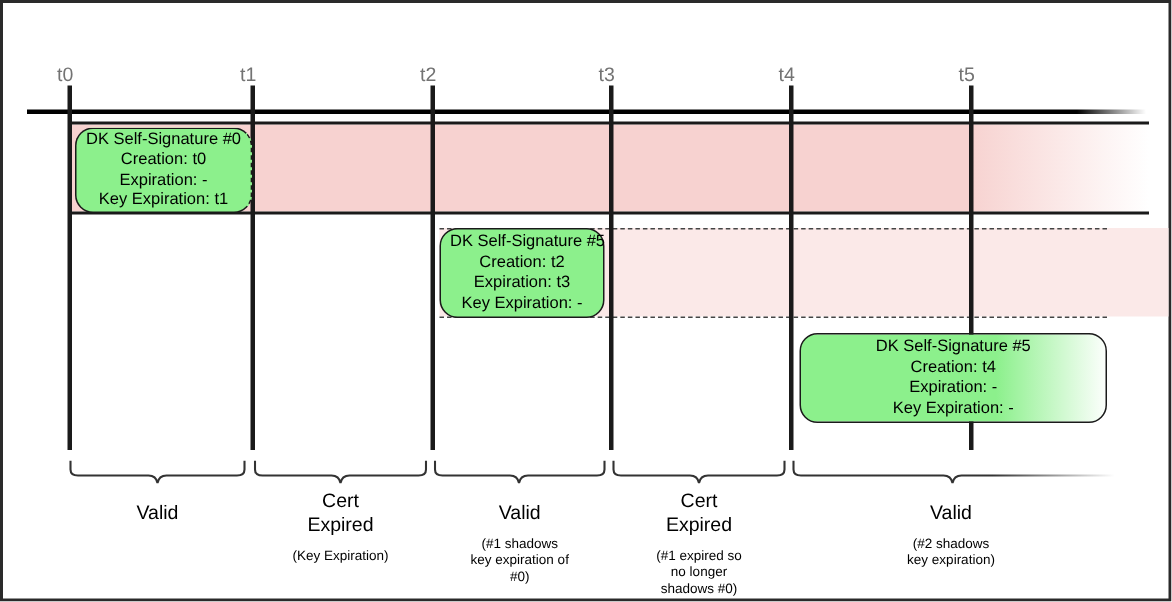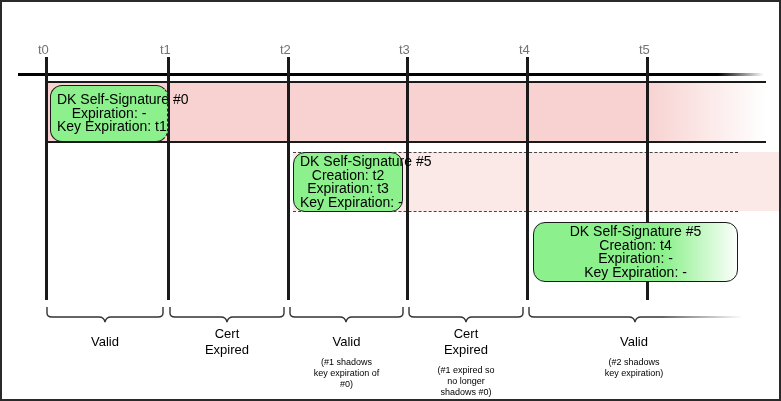--- a/index.html
+++ b/index.html
@@ -64,21 +64,21 @@
     height: 0;
     border-top: 1px dashed #444444;
   }
 
   
   .sigbox {
     position: absolute;
     box-sizing: border-box;
     border-radius: 12px;
     text-align: center;
-    font-size: 14px;
+    font-size: 11px;
     line-height: 13.5px;
     color: #000000;
     display: flex;
     flex-direction: column;
     justify-content: center;
     padding: 2px 6px;
   }
   .sigbox .ln { display: block; white-space: nowrap; }
 
   .sig0 {
@@ -153,20 +153,21 @@
 
   <div class="vline" style="left:43px; top:74px; height:224px;"></div>
   <div class="vline" style="left:165px; top:74px; height:224px;"></div>
   <div class="vline" style="left:285px; top:74px; height:224px;"></div>
   <div class="vline" style="left:404px; top:74px; height:224px;"></div>
   <div class="vline" style="left:524px; top:74px; height:224px;"></div>
   <div class="vline" style="left:644px; top:74px; height:224px;"></div>
 
   <div class="sigbox sig0" style="left:48px; top:83px; width:118px; height:57px;">
     <span class="ln">DK Self-Signature #0</span>
+    <span class="ln">Creation: t0</span>
     <span class="ln">Expiration: -</span>
     <span class="ln">Key Expiration: t1</span>
   </div>
 
   <div class="sigbox sig1" style="left:291px; top:150px; width:110px; height:60px;">
     <span class="ln">DK Self-Signature #5</span>
     <span class="ln">Creation: t2</span>
     <span class="ln">Expiration: t3</span>
     <span class="ln">Key Expiration: -</span>
   </div>
@@ -212,20 +213,21 @@
   </div>
 
   <div class="period" style="left:44px; top:332px; width:118px;">
     <div class="ptitle">Valid</div>
     <div class="psub"></div>
   </div>
 
   <div class="period" style="left:167px; top:324px; width:116px;">
     <div class="ptitle">Cert
 Expired</div>
+    <div class="psub">(Key Expiration)</div>
   </div>
 
   <div class="period" style="left:287px; top:332px; width:115px;">
     <div class="ptitle">Valid</div>
     <div class="psub">(#1 shadows
 key expiration of
 #0)</div>
   </div>
 
   <div class="period" style="left:406px; top:324px; width:116px;">

